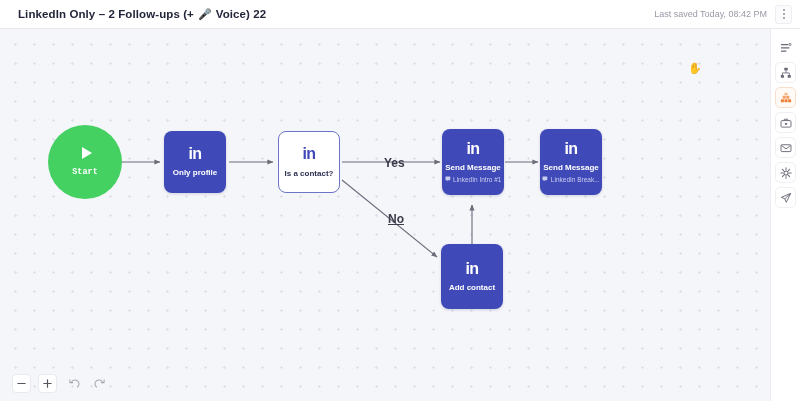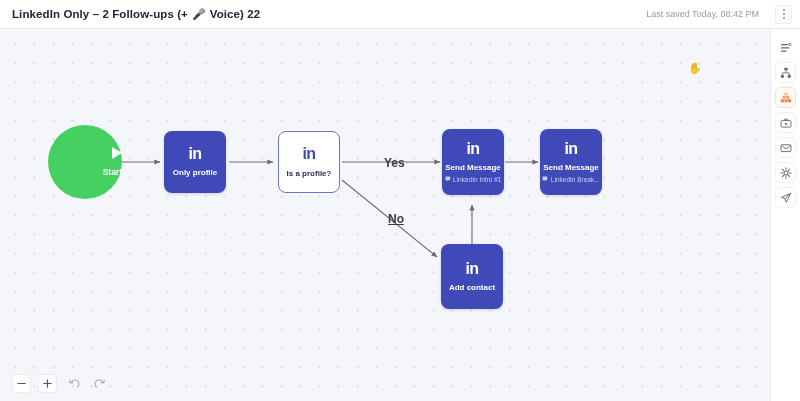--- a/index.html
+++ b/index.html
@@ -7,30 +7,30 @@
     width: 800px; height: 401px;
     font-family: "Liberation Sans", sans-serif;
     background: #ffffff; overflow: hidden;
   }
   #app { position: relative; width: 800px; height: 401px; }
 
   
   .topbar {
     position: absolute; top: 0; left: 0; width: 800px; height: 29px;
     background: #ffffff; border-bottom: 1px solid #e8e8ed;
-    display: flex; align-items: center; z-index: 20;
+    display: flex; align-items: center; z-index: 20; padding-left: 6px;
   }
   .topbar-title {
     margin-left: 12px; font-size: 11.5px; font-weight: 700;
     color: #23263b; letter-spacing: .1px; white-space: nowrap;
     display: flex; align-items: center; gap: 4px;
   }
   .mic-glyph { font-size: 11px; line-height: 1; }
   .topbar-right {
-    margin-left: auto; display: flex; align-items: center; gap: 16px;
+    margin-left: auto; display: flex; align-items: center; gap: 8px;
     margin-right: 8px;
   }
   .saved-text { font-size: 9px; color: #9a9aa8; white-space: nowrap; }
   .kebab {
     width: 17px; height: 19px; border: 1px solid #eeeef2; border-radius: 3px;
     background: #fbfbfd; display: flex; flex-direction: column;
     align-items: center; justify-content: center; gap: 2px; cursor: pointer;
   }
   .kebab i { width: 2px; height: 2px; border-radius: 50%; background: #8d8d9b; display: block; }
 
@@ -50,22 +50,22 @@
     position: absolute; font-size: 12px; color: #3c3c4a; font-weight: 600;
     background: transparent;
   }
 
   
   .node { position: absolute; }
 
   .node-start {
     width: 74px; height: 74px; border-radius: 50%;
     background: #45d062;
-    display: flex; flex-direction: column; align-items: flex-end;
-    justify-content: center; gap: 8px; cursor: pointer;
+    display: flex; flex-direction: column; align-items: center;
+    justify-content: center; gap: 8px; cursor: pointer; font-family: Liberation Mono, monospace;
   }
   .play-tri {
     width: 0; height: 0; border-left: 10px solid #ffffff;
     border-top: 6.5px solid transparent; border-bottom: 6.5px solid transparent;
     margin-left: 3px;
   }
   .node-start .lbl { font-size: 8.5px; font-weight: 700; color: #ffffff; }
 
   .node-box {
     width: 62px; height: 62px; border-radius: 8px;
@@ -202,21 +202,21 @@
       <div class="lbl">Start</div>
     </div>
 
     <div class="node node-box" style="left:164px; top:102px;">
       <div class="in-logo">in</div>
       <div class="lbl">Only profile</div>
     </div>
 
     <div class="node node-decision" style="left:278px; top:102px;">
       <div class="in-logo">in</div>
-      <div class="lbl">Is a profile?</div>
+      <div class="lbl">Is a contact?</div>
     </div>
 
     <div class="node node-box tall" style="left:442px; top:100px;">
       <div class="in-logo">in</div>
       <div class="lbl">Send Message</div>
       <div class="sub">
         <svg class="flag-ico" viewBox="0 0 10 10">
           <rect x="0.8" y="1" width="8" height="6" rx="1" fill="#c9cdf0"></rect>
           <path d="M3,7 L3,9 L5,7 z" fill="#c9cdf0"></path>
         </svg>

